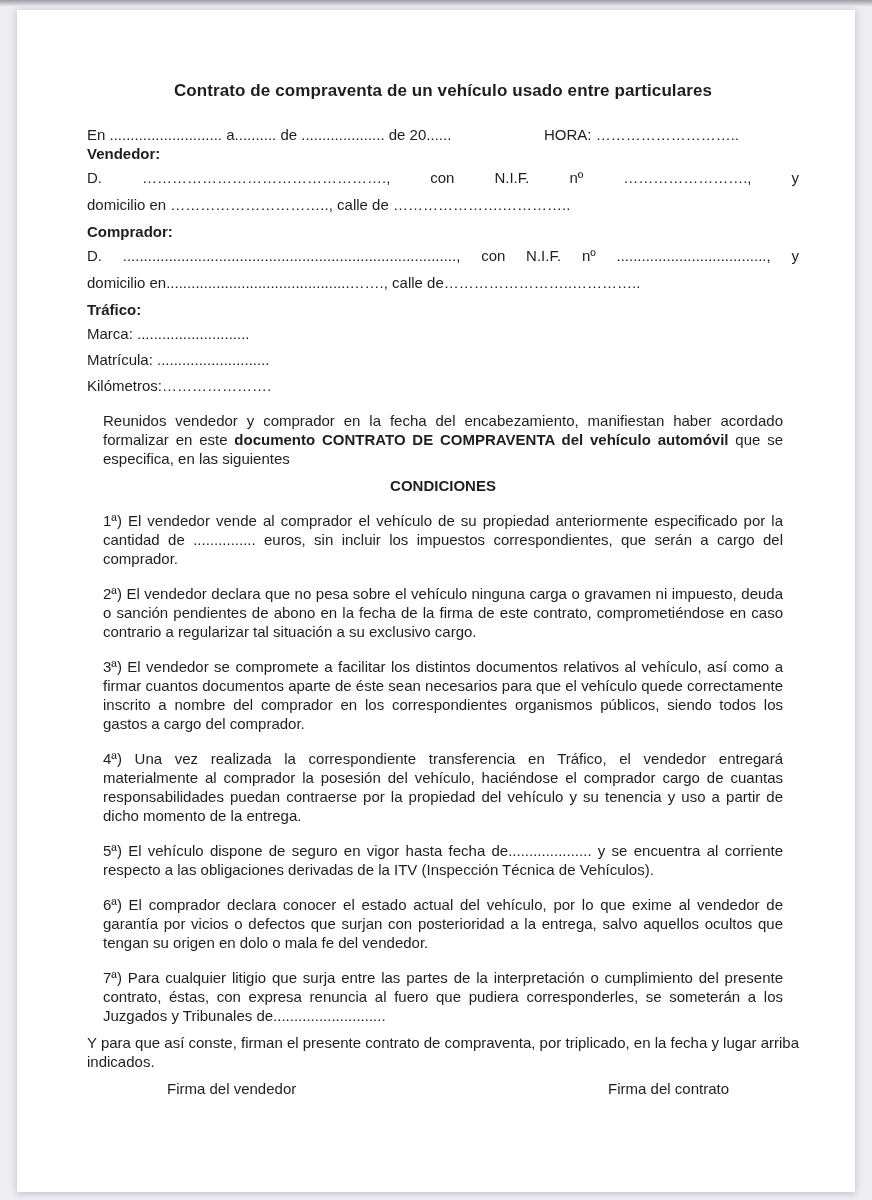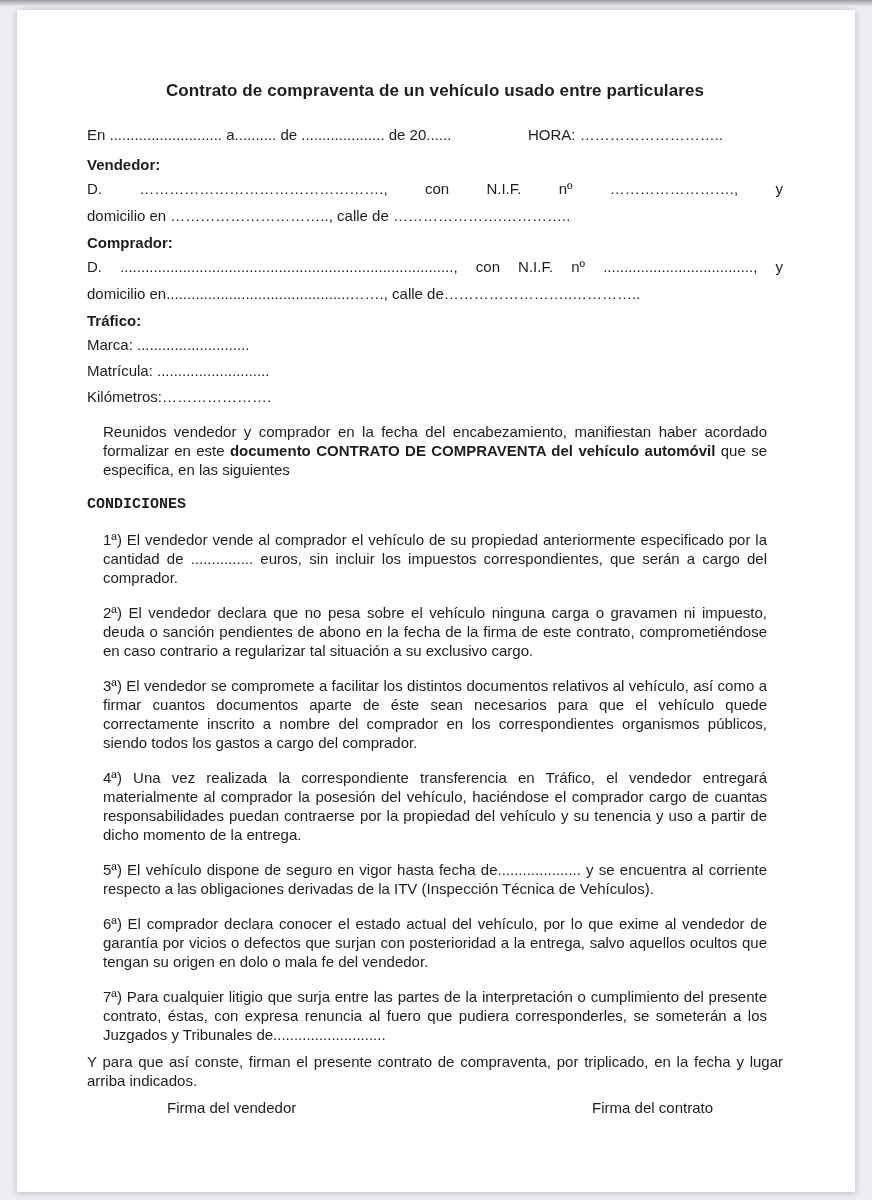--- a/index.html
+++ b/index.html
@@ -15,39 +15,39 @@
     content: ""; position: absolute; top: 0; left: 0; width: 100%; height: 6px;
     background: linear-gradient(to bottom, #9d9da3, #e4e4ea);
     z-index: 2;
   }
   .page {
     position: absolute; left: 17px; top: 10px;
     width: 838px; height: 1182px;
     background: #ffffff;
     box-shadow: 0 1px 7px rgba(55,55,70,0.28);
     box-sizing: border-box;
-    padding: 70px 72px 0 70px;
+    padding: 70px 56px 0 70px;
     color: #1e1e1e;
     font-size: 15px;
     line-height: 19px;
   }
   .title {
     font-weight: bold; font-size: 17px; line-height: 22px;
     text-align: center; margin-bottom: 23px; letter-spacing: 0.1px;
   }
-  .date-line { display: flex; margin-bottom: 11px; white-space: nowrap; align-items: flex-end; }
+  .date-line { display: flex; white-space: nowrap; align-items: flex-end; }
   .hora { margin-left: auto; margin-right: 60px; }
   .section { margin-bottom: 7px; }
   .heading { font-weight: bold; margin-bottom: 5px; }
   .fill-line { margin-bottom: 8px; }
   .just { text-align: justify; text-align-last: justify; }
   .veh-line { margin-bottom: 7px; }
   .body-p { margin: 16px; text-align: justify; }
   .intro { margin-bottom: 0; }
-  .cond-heading { font-weight: bold; line-height: 19px; margin: 16px 0 2px 0; font-family: Liberation Mono, monospace; }
+  .cond-heading { font-weight: bold; text-align: center; line-height: 19px; margin: 8px 0 2px 0; }
   .clause { margin-bottom: 8px; }
   .num { font-weight: normal; }
   .closing { margin: 1px 0 8px 0; }
   .sig-row {
     display: flex; justify-content: space-between;
     padding: 0 70px 0 80px;
     gap: 8px;
   }
 </style>
 </head>

